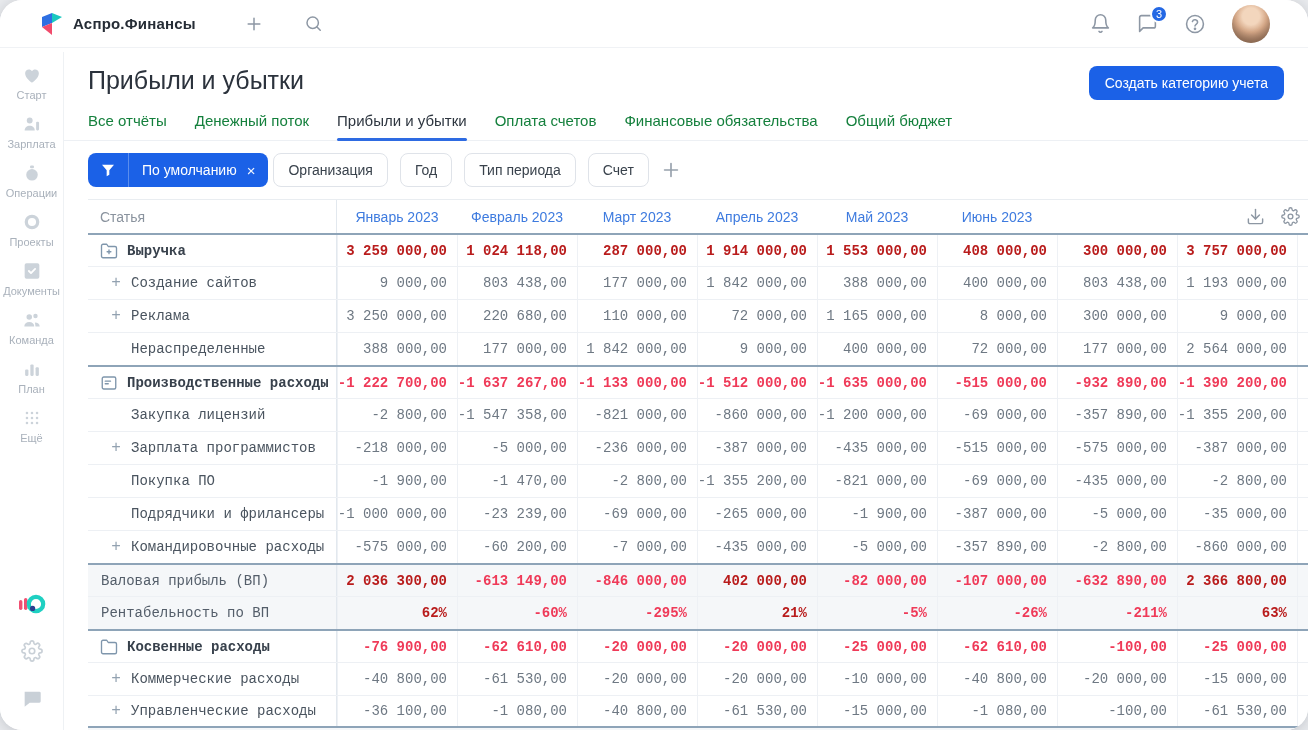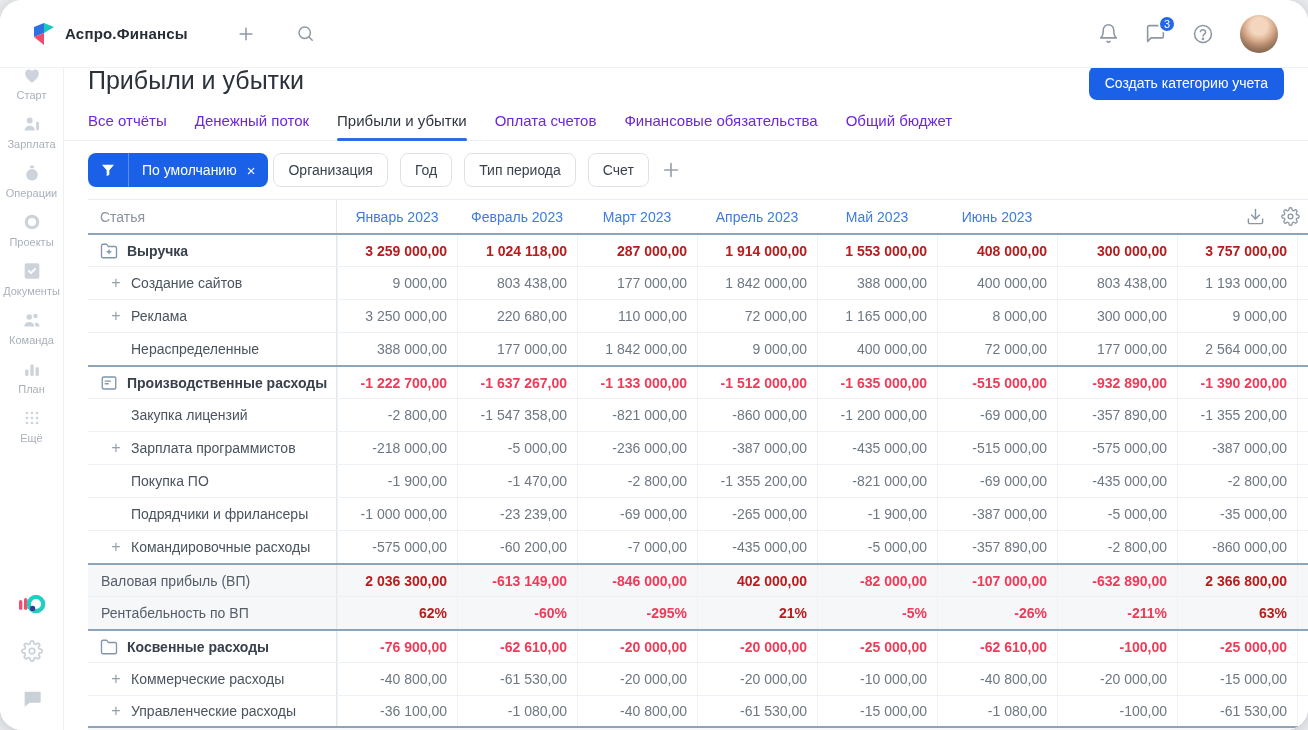--- a/index.html
+++ b/index.html
@@ -1,22 +1,22 @@
 <!DOCTYPE html>
 <html><head>
 <meta charset="utf-8">
 <style>
   * { box-sizing: border-box; margin: 0; padding: 0; }
   html,body { background:#e9ebee; font-family:"Liberation Sans","DejaVu Sans",sans-serif; }
   .app { position:relative; width:1308px; height:730px; background:#fff; border-radius:22px;
          overflow:hidden; box-shadow:0 2px 14px rgba(20,30,45,.18); }
 
   
-  .topbar { position:absolute; top:0; left:0; right:0; height:68px; background:#fff;
-            display:flex; align-items:center; padding:0 30px; border-bottom:1px solid #f0f2f5; z-index:10; }
+  .topbar { position:absolute; top:0; left:0; right:0; height:48px; background:#fff;
+            display:flex; align-items:center; padding:0 38px; border-bottom:1px solid #f0f2f5; z-index:10; }
   .brand { display:flex; align-items:center; gap:9px; }
   .brand-name { font-size:15px; font-weight:bold; color:#262d36; letter-spacing:.2px; }
   .top-ic { color:#8d97a4; display:flex; align-items:center; justify-content:center; cursor:pointer; }
   .topbar .plus-ic { margin-left:48px; }
   .topbar .search-ic { margin-left:40px; }
   .top-right { margin-left:auto; display:flex; align-items:center; gap:26px; }
   .chat-wrap { position:relative; }
   .badge { position:absolute; top:-8px; right:-10px; min-width:18px; height:18px; border-radius:9px;
            background:#2468e4; color:#fff; font-size:11px; display:flex; align-items:center;
            justify-content:center; padding:0 4px; border:2px solid #fff; }
@@ -35,21 +35,21 @@
   .side-bottom .grey { color:#c9d0d7; cursor:pointer; }
 
   
   .main { position:absolute; left:64px; top:52px; right:0; bottom:0; background:#fff; overflow:hidden; }
   .page-head { display:flex; justify-content:space-between; align-items:flex-start; padding:14px 24px 0; }
   .page-title { font-size:25px; font-weight:500; color:#2b323c; }
   .create-btn { background:#1b61e7; color:#fff; font-size:14px; border:none; border-radius:8px;
                 padding:9px 16px; cursor:pointer; font-family:inherit; }
 
   .tabs { display:flex; gap:28px; padding:0 24px; margin-top:6px; border-bottom:1px solid #edf0f4; }
-  .tab { font-size:15px; color:#6d28d9; padding:6px 0 11px; cursor:pointer; position:relative; white-space:nowrap; }
+  .tab { font-size:15px; color:#15803d; padding:6px 0 11px; cursor:pointer; position:relative; white-space:nowrap; }
   .tab.active { color:#2e3640; }
   .tab.active::after { content:""; position:absolute; left:0; right:0; bottom:-1px; height:3px;
                        background:#2e6be2; border-radius:2px; }
 
   .filters { display:flex; align-items:center; gap:5px; padding:12px 24px 12px; }
   .pill { display:flex; align-items:center; background:#1b61e7; color:#fff; border-radius:8px;
           height:34px; overflow:hidden; cursor:pointer; }
   .pill .funnel { padding:0 12px; display:flex; align-items:center; height:100%;
                   border-right:1px solid rgba(255,255,255,.28); }
   .pill .pill-lbl { font-size:14px; padding:0 10px 0 13px; }
@@ -61,21 +61,21 @@
   
   .table { margin-left:24px; width:1220px; }
   .trow { display:grid; grid-template-columns:249px repeat(8,120px) minmax(0,1fr); align-items:stretch; }
   .thead { height:34px; border-top:1px solid #e9edf1; position:relative; }
   .hstat { font-size:14px; color:#8a939e; display:flex; align-items:center; padding-left:12px; }
   .mh { font-size:14px; color:#3e7bdf; display:flex; align-items:center; justify-content:center; }
   .hicons { position:absolute; right:8px; top:0; height:100%; display:flex; align-items:center; gap:16px;
             color:#8d97a3; background:transparent; }
   .hicons > span { cursor:pointer; display:flex; }
 
-  .tbody .trow { height:33px; border-top:1px solid #edf0f4; }
+  .tbody .trow { height:33px; border-top:1px solid #edf0f4;font-family:Liberation Mono, monospace; }
   .tbody .trow.gstart { border-top:2px solid #8ea4b8; }
   .tbody .trow.gend { border-bottom:2px solid #8ea4b8; }
   .tbody .trow.summary { background:#f5f7f9;text-align:right; }
   .lbl { display:flex; align-items:center; border-right:1px solid #e2e8ee; overflow:hidden; white-space:nowrap; }
   .section .lbl { padding-left:12px; }
   .sub .lbl { padding-left:22px; }
   .summary .lbl { padding-left:13px; }
   .sec-ic { color:#7f96ac; display:flex; margin-right:9px; }
   .plus { width:12px; margin-right:9px; color:#92a1b0; font-size:16px; line-height:1; text-align:center; cursor:pointer; }
   .plus.hidden { visibility:hidden; }

